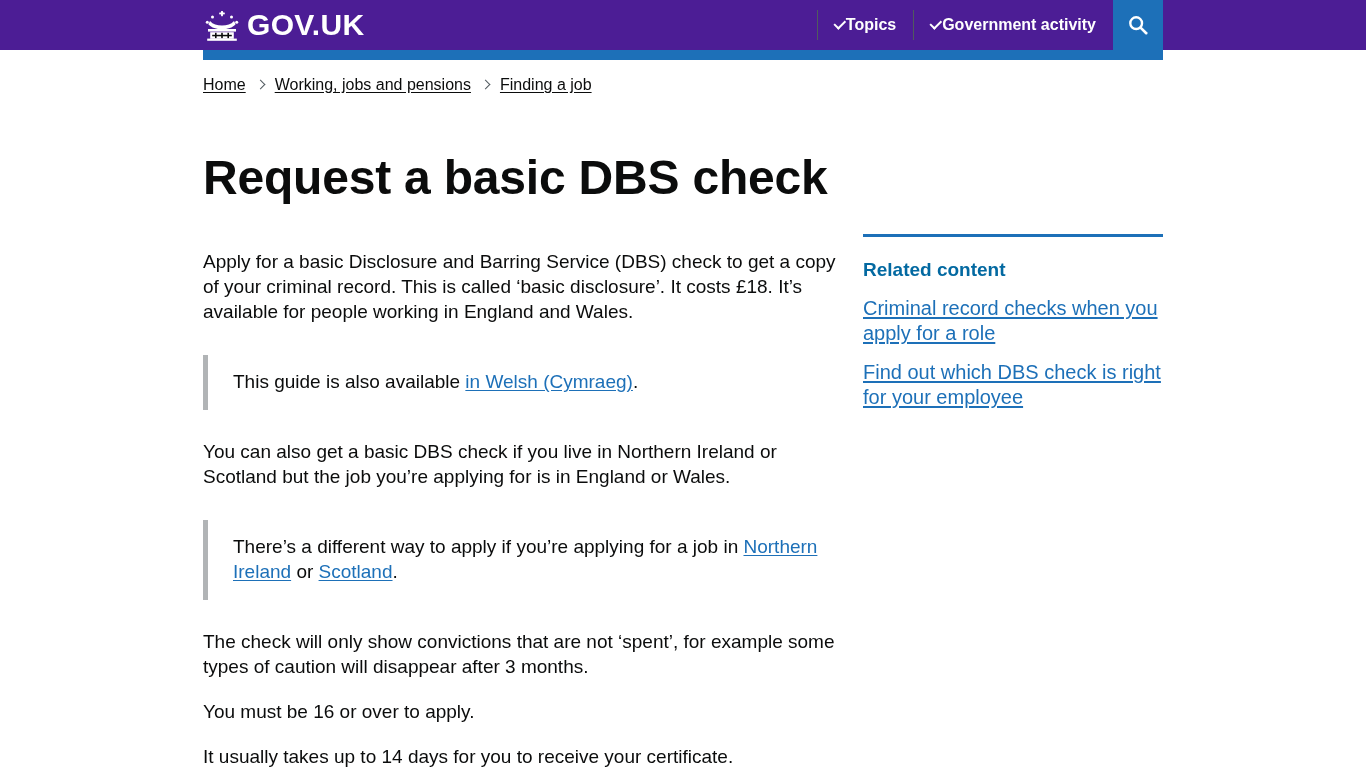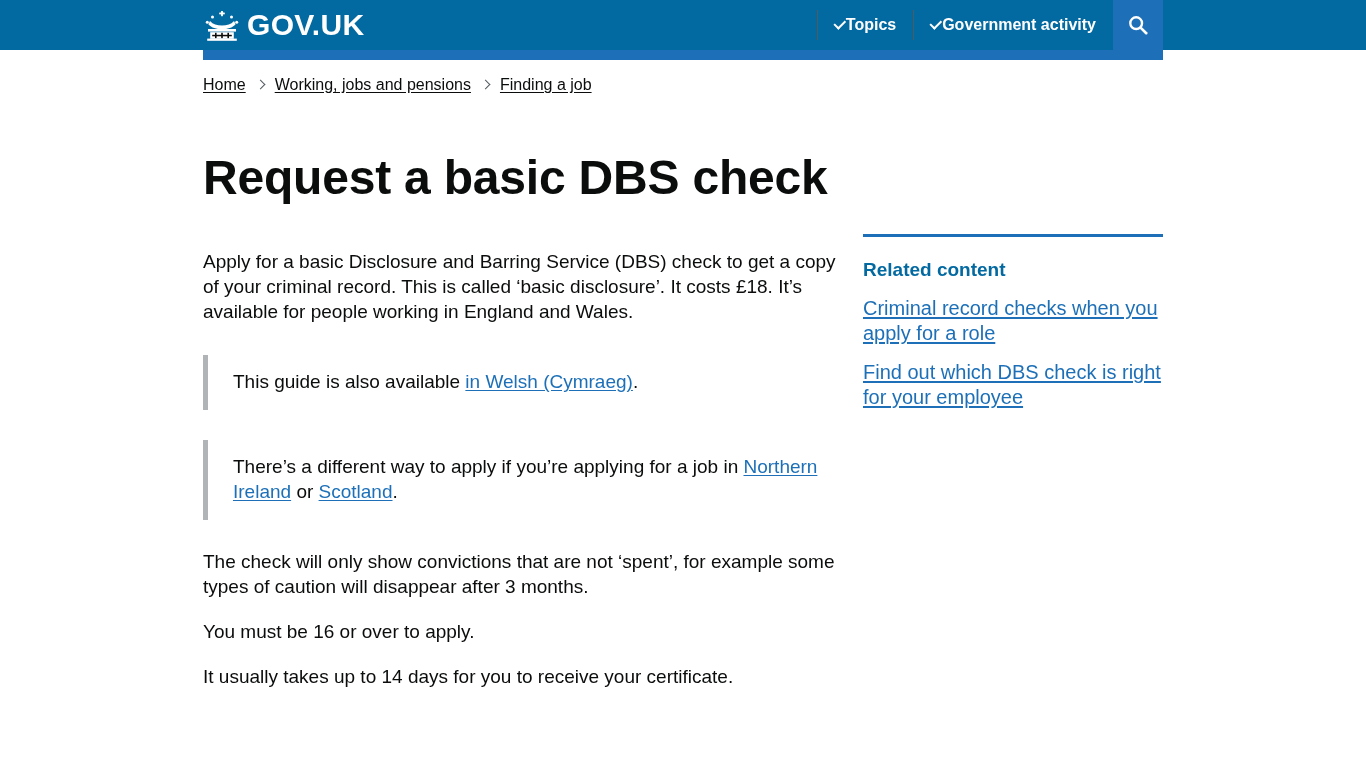--- a/index.html
+++ b/index.html
@@ -11,21 +11,21 @@
     font-family: "Liberation Sans", sans-serif;
     -webkit-font-smoothing: antialiased;
   }
 
   
   .page { position: relative; width: 1366px; height: 768px; background:#fff; }
 
   
   .gov-header {
     position: relative;
-    background: #0369a1;
+    background: #4c1d95;
     height: 50px;
     width: 100%;
     text-align: center;
   }
   .header-inner {
     position: relative;
     width: 960px;
     margin: 0 auto;
     height: 50px;
   }
@@ -276,20 +276,21 @@
     <div class="grid">
 
       <div class="col-main">
 
         <p class="body">Apply for a basic Disclosure and Barring Service (DBS) check to get a copy of your criminal record. This is called ‘basic disclosure’. It costs £18. It’s available for people working in England and Wales.</p>
 
         <div class="inset">
           <p><span>This guide is also available </span><a class="link" href="#">in Welsh (Cymraeg)</a><span>.</span></p>
         </div>
 
+        <p class="body">You can also get a basic DBS check if you live in Northern Ireland or Scotland but the job you’re applying for is in England or Wales.</p>
 
         <div class="inset">
           <p><span>There’s a different way to apply if you’re applying for a job in </span><a class="link" href="#">Northern Ireland</a><span> or </span><a class="link" href="#">Scotland</a><span>.</span></p>
         </div>
 
         <p class="body">The check will only show convictions that are not ‘spent’, for example some types of caution will disappear after 3 months.</p>
         <p class="body">You must be 16 or over to apply.</p>
         <p class="body">It usually takes up to 14 days for you to receive your certificate.</p>
 
       </div>

